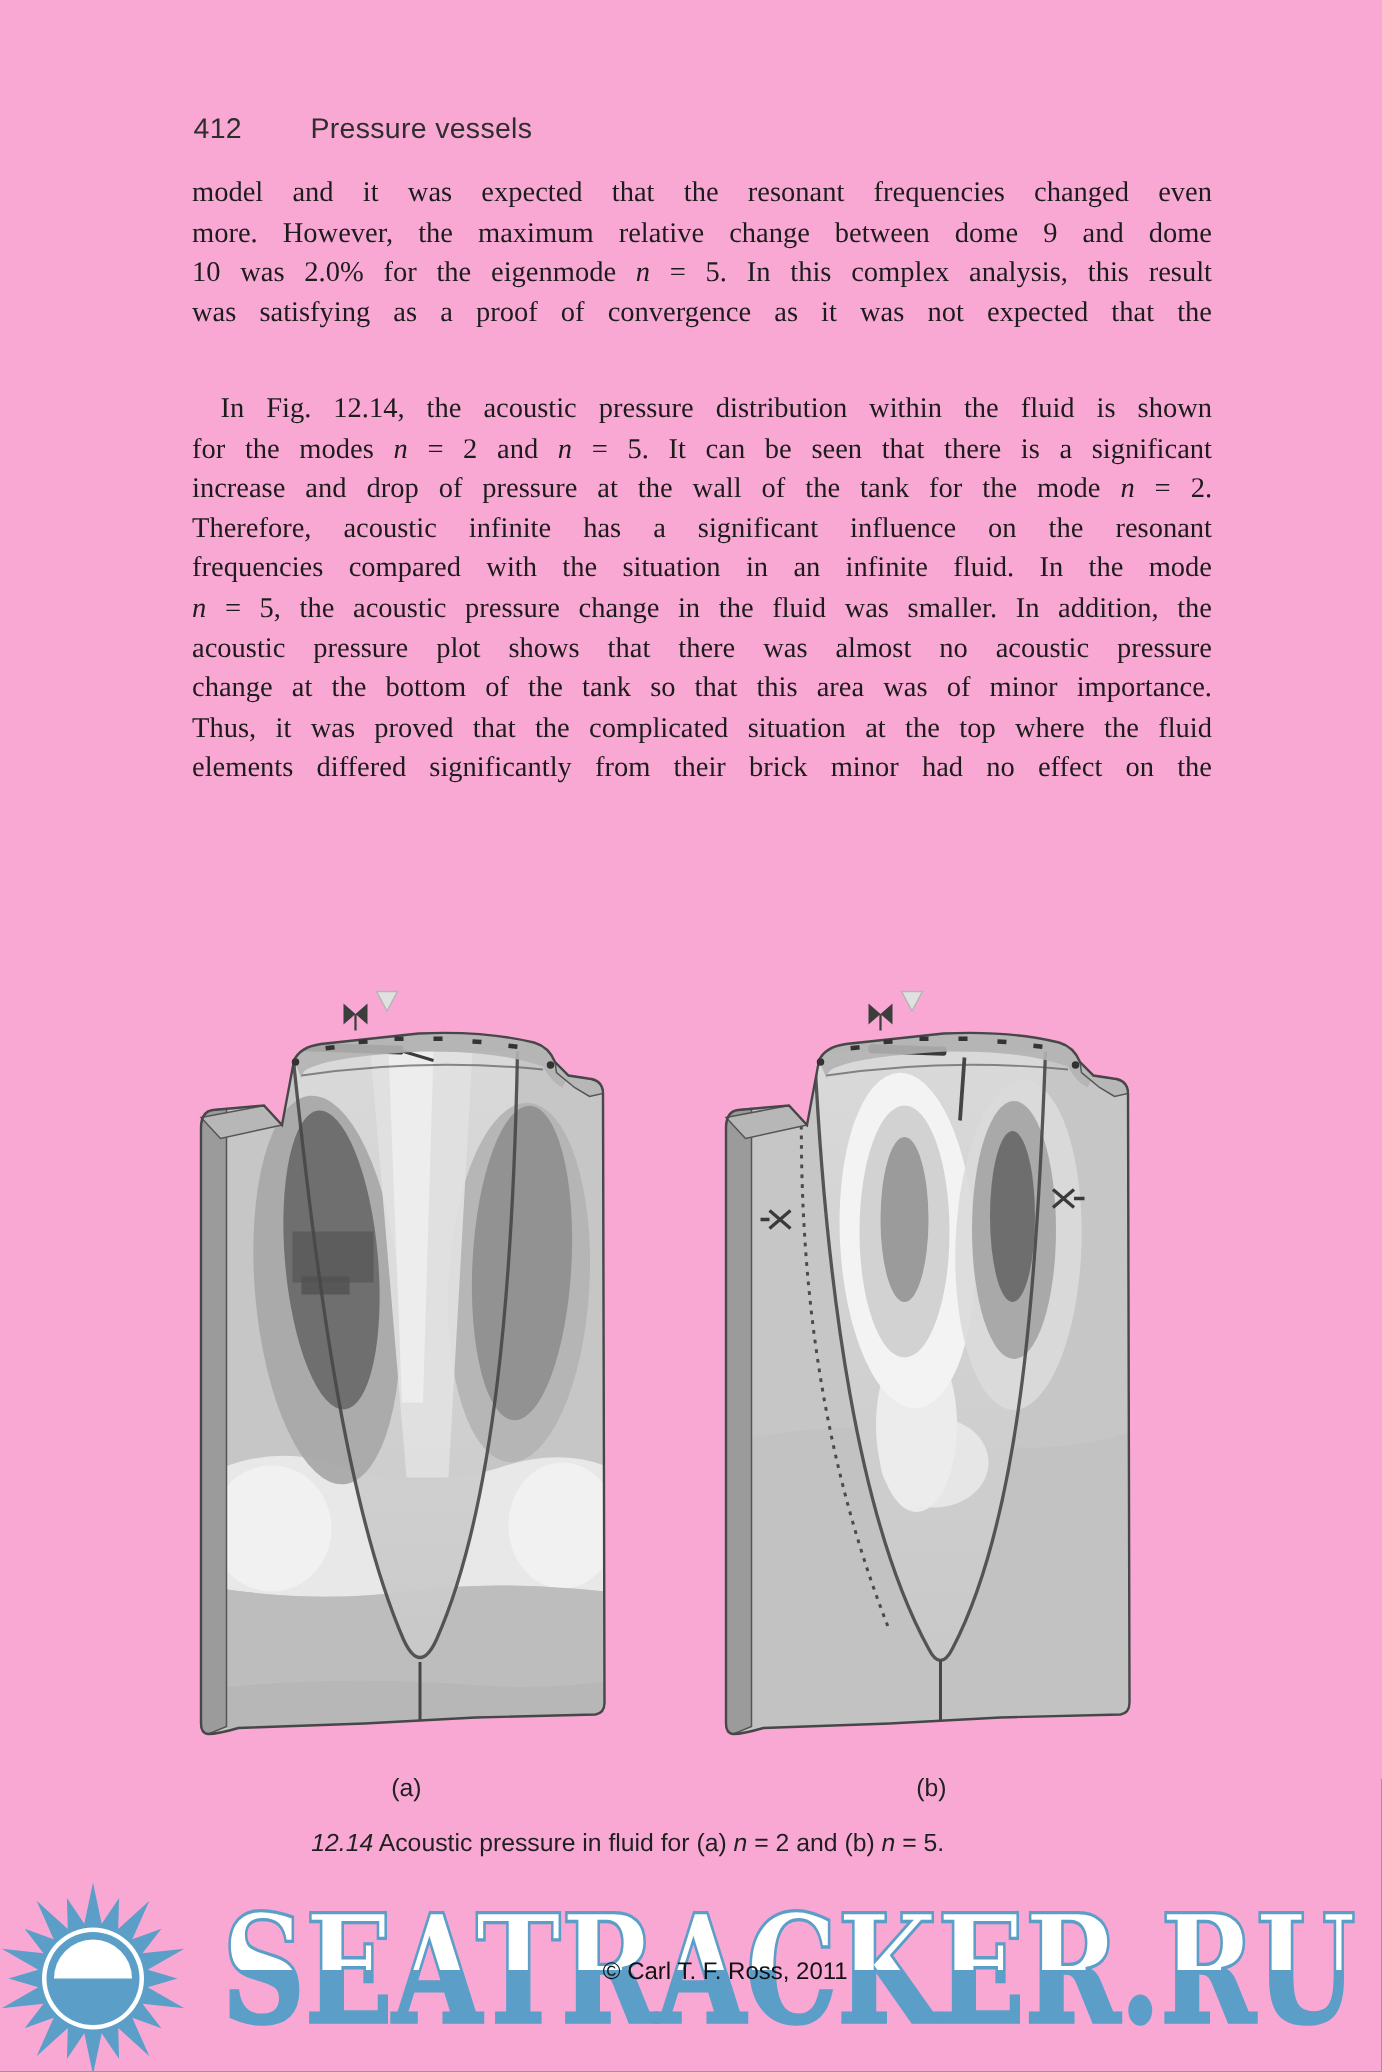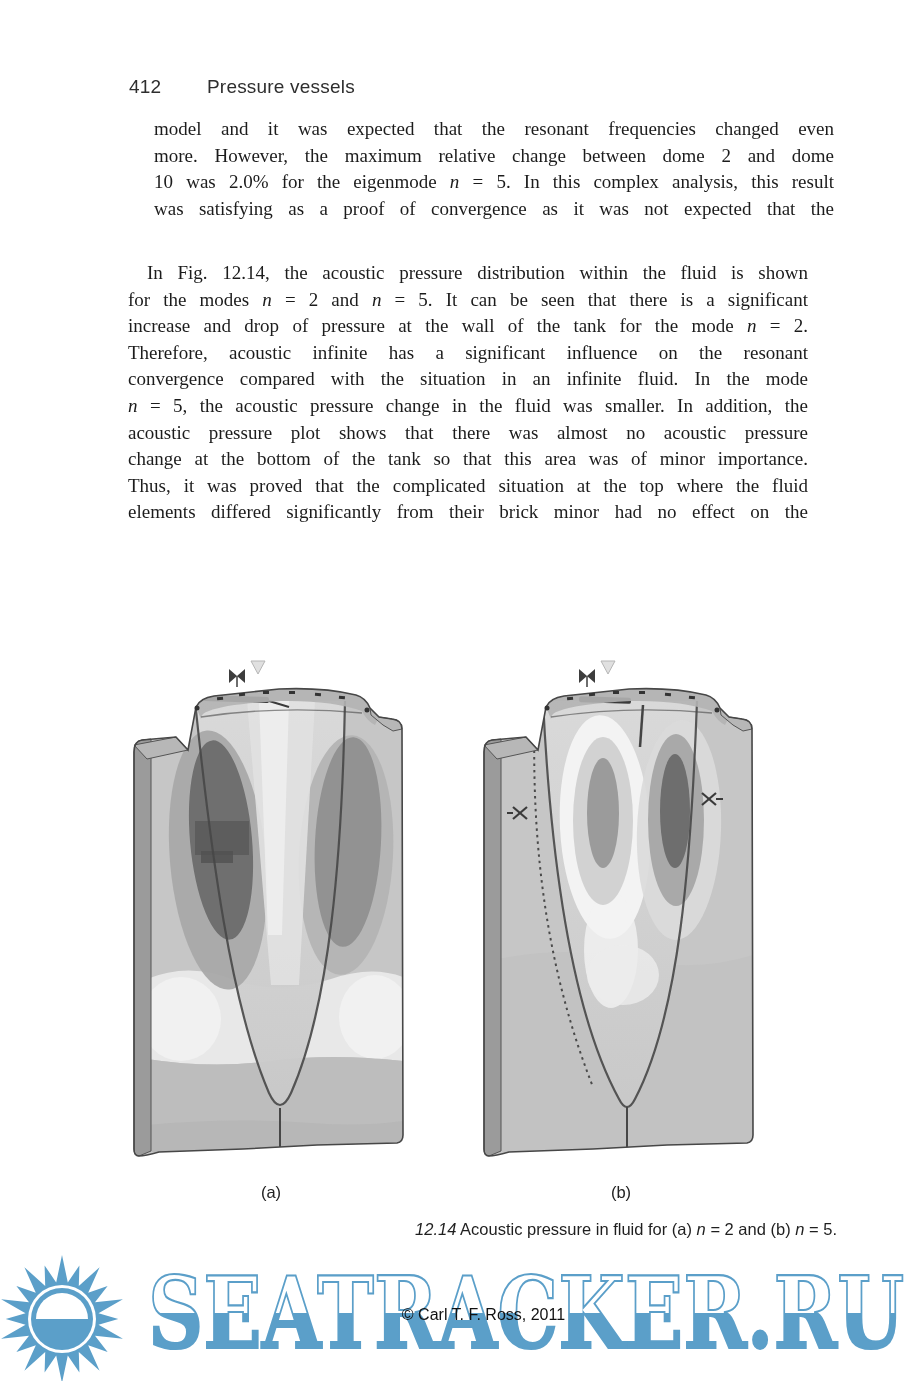--- a/index.html
+++ b/index.html
@@ -1,63 +1,63 @@
 <!DOCTYPE html>
 <html style="--c-ink: #1c1c1c; --c-wm_blue: #5b9fc9; --c-face: #c6c6c6; --c-side: #9b9b9b; --c-topface: #b2b2b2; --c-ledge: #b7b7b7; --c-outline: #474747; --c-band_light: #e8e8e8; --c-band_dark: #bdbdbd; --c-pocket: #f1f1f1; --c-a_halo_l: #a9a9a9; --c-a_core_l: #6f6f6f; --c-a_patch: #5a5a5a; --c-a_halo_r: #b4b4b4; --c-a_core_r: #8e8e8e; --c-channel: #e1e1e1; --c-channel2: #eeeeee; --c-dome_hi: #dadada; --c-dome_lo: #c9c9c9; --c-b_band: #c2c2c2; --c-b_white: #f3f3f3; --c-b_ring_l: #d2d2d2; --c-b_core_l: #9b9b9b; --c-b_outer_r: #dadada; --c-b_ring_r: #a9a9a9; --c-b_core_r: #6e6e6e;"><head>
 <meta charset="utf-8">
 <style>
   html,body{margin:0;padding:0;background:#777;}
-  .page{position:relative;width:921px;height:1381px;background:#ffffff;overflow:hidden;
+  .page{position:relative;width:921px;height:1381px;background:#f9a8d4;overflow:hidden;
         font-family:"Liberation Serif",serif;color:var(--c-ink,#1c1c1c);}
   .runhead{position:absolute;top:76px;left:129px;font-family:"Liberation Sans",sans-serif;
            font-size:19px;color:#2e2e2e;letter-spacing:.2px;}
   .runhead .pagenum{display:inline-block;width:78px;}
   .para{position:absolute;left:128px;width:680px;font-size:19px;line-height:26.6px;}
-  .p1{top:116px;margin-left:26px;}
+  .p1{top:116px;}
   .p2{top:260px;}
   .line{white-space:normal;}
   .jl{text-align:justify;text-align-last:justify;}
   .indent-first .line:first-child{text-indent:19px;}
   svg.fig{position:absolute;filter:blur(.35px);}
   #figA{left:131px;top:655px;}
   #figB{left:481px;top:655px;}
   .figlabel{position:absolute;width:280px;text-align:center;top:1183px;
             font-family:"Liberation Sans",sans-serif;font-size:16.5px;color:#222;}
   #labA{left:131px;} #labB{left:481px;}
-  .caption{position:absolute;left:0;top:1220px;width:837px;text-align:right;
+  .caption{position:absolute;left:0;top:1220px;width:837px;text-align:center;
            font-family:"Liberation Sans",sans-serif;font-size:16.5px;color:#1f1f1f;}
   .wm-sun{position:absolute;left:0;top:1241px;}
   .wm-textsvg{position:absolute;left:146px;top:1256px;}
   .copyright{position:absolute;left:0;top:1306px;width:921px;text-align:center;
              transform:translateX(23px);font-family:"Liberation Sans",sans-serif;
              font-size:16px;color:#111;z-index:6;}
   .wmz{z-index:4;}
 </style>
 </head>
 <body>
 
 <div class="page">
 
   <div class="runhead">
     <span class="pagenum">412</span><span>Pressure vessels</span>
   </div>
 
   <div class="para p1">
       <div class="line jl">model and it was expected that the resonant frequencies changed even</div>
-      <div class="line jl">more. However, the maximum relative change between dome 2 and dome</div>
+      <div class="line jl">more. However, the maximum relative change between dome 9 and dome</div>
       <div class="line jl">10 was 2.0% for the eigenmode <i>n</i> = 5. In this complex analysis, this result</div>
       <div class="line jl">was satisfying as a proof of convergence as it was not expected that the</div>
     </div>
 
   <div class="para p2 indent-first">
       <div class="line jl">In Fig. 12.14, the acoustic pressure distribution within the fluid is shown</div>
       <div class="line jl">for the modes <i>n</i> = 2 and <i>n</i> = 5. It can be seen that there is a significant</div>
       <div class="line jl">increase and drop of pressure at the wall of the tank for the mode <i>n</i> = 2.</div>
       <div class="line jl">Therefore, acoustic infinite has a significant influence on the resonant</div>
-      <div class="line jl">convergence compared with the situation in an infinite fluid. In the mode</div>
+      <div class="line jl">frequencies compared with the situation in an infinite fluid. In the mode</div>
       <div class="line jl"><i>n</i> = 5, the acoustic pressure change in the fluid was smaller. In addition, the</div>
       <div class="line jl">acoustic pressure plot shows that there was almost no acoustic pressure</div>
       <div class="line jl">change at the bottom of the tank so that this area was of minor importance.</div>
       <div class="line jl">Thus, it was proved that the complicated situation at the top where the fluid</div>
       <div class="line jl">elements differed significantly from their brick minor had no effect on the</div>
     </div>
 
   <svg id="figA" class="fig" width="280" height="505" viewBox="0 0 280 505">
     <defs>
       <clipPath id="clipA">

